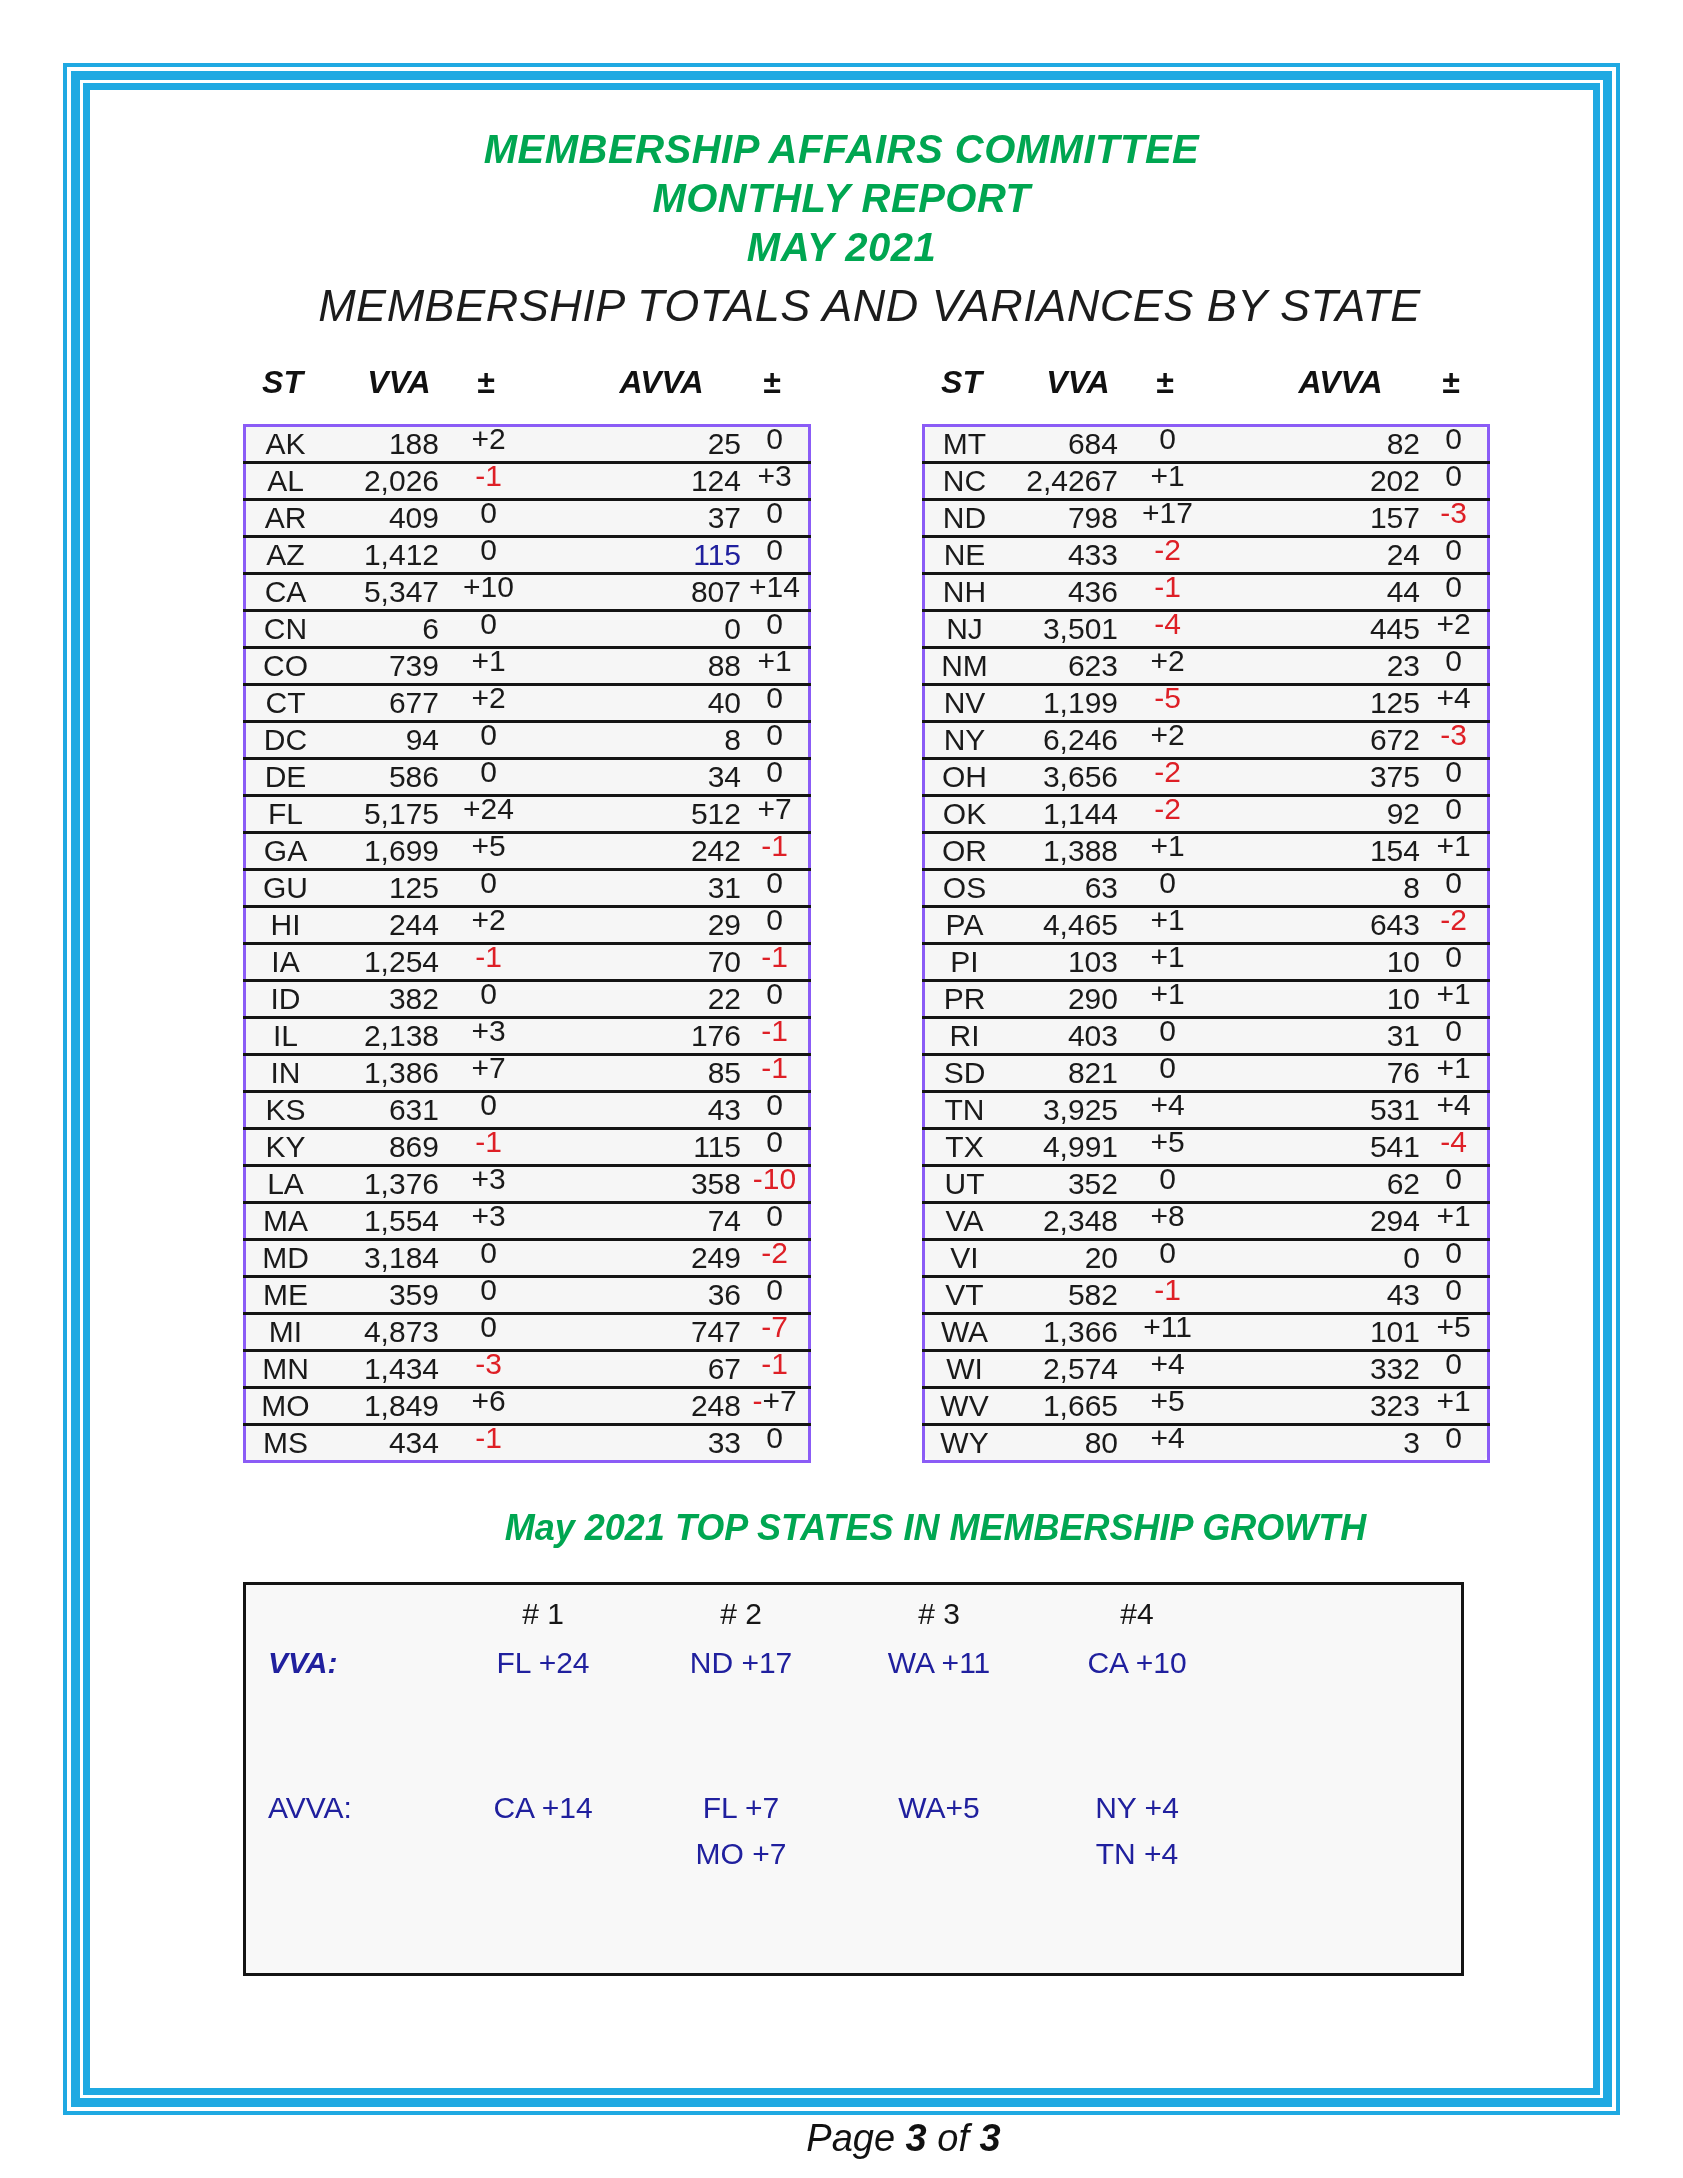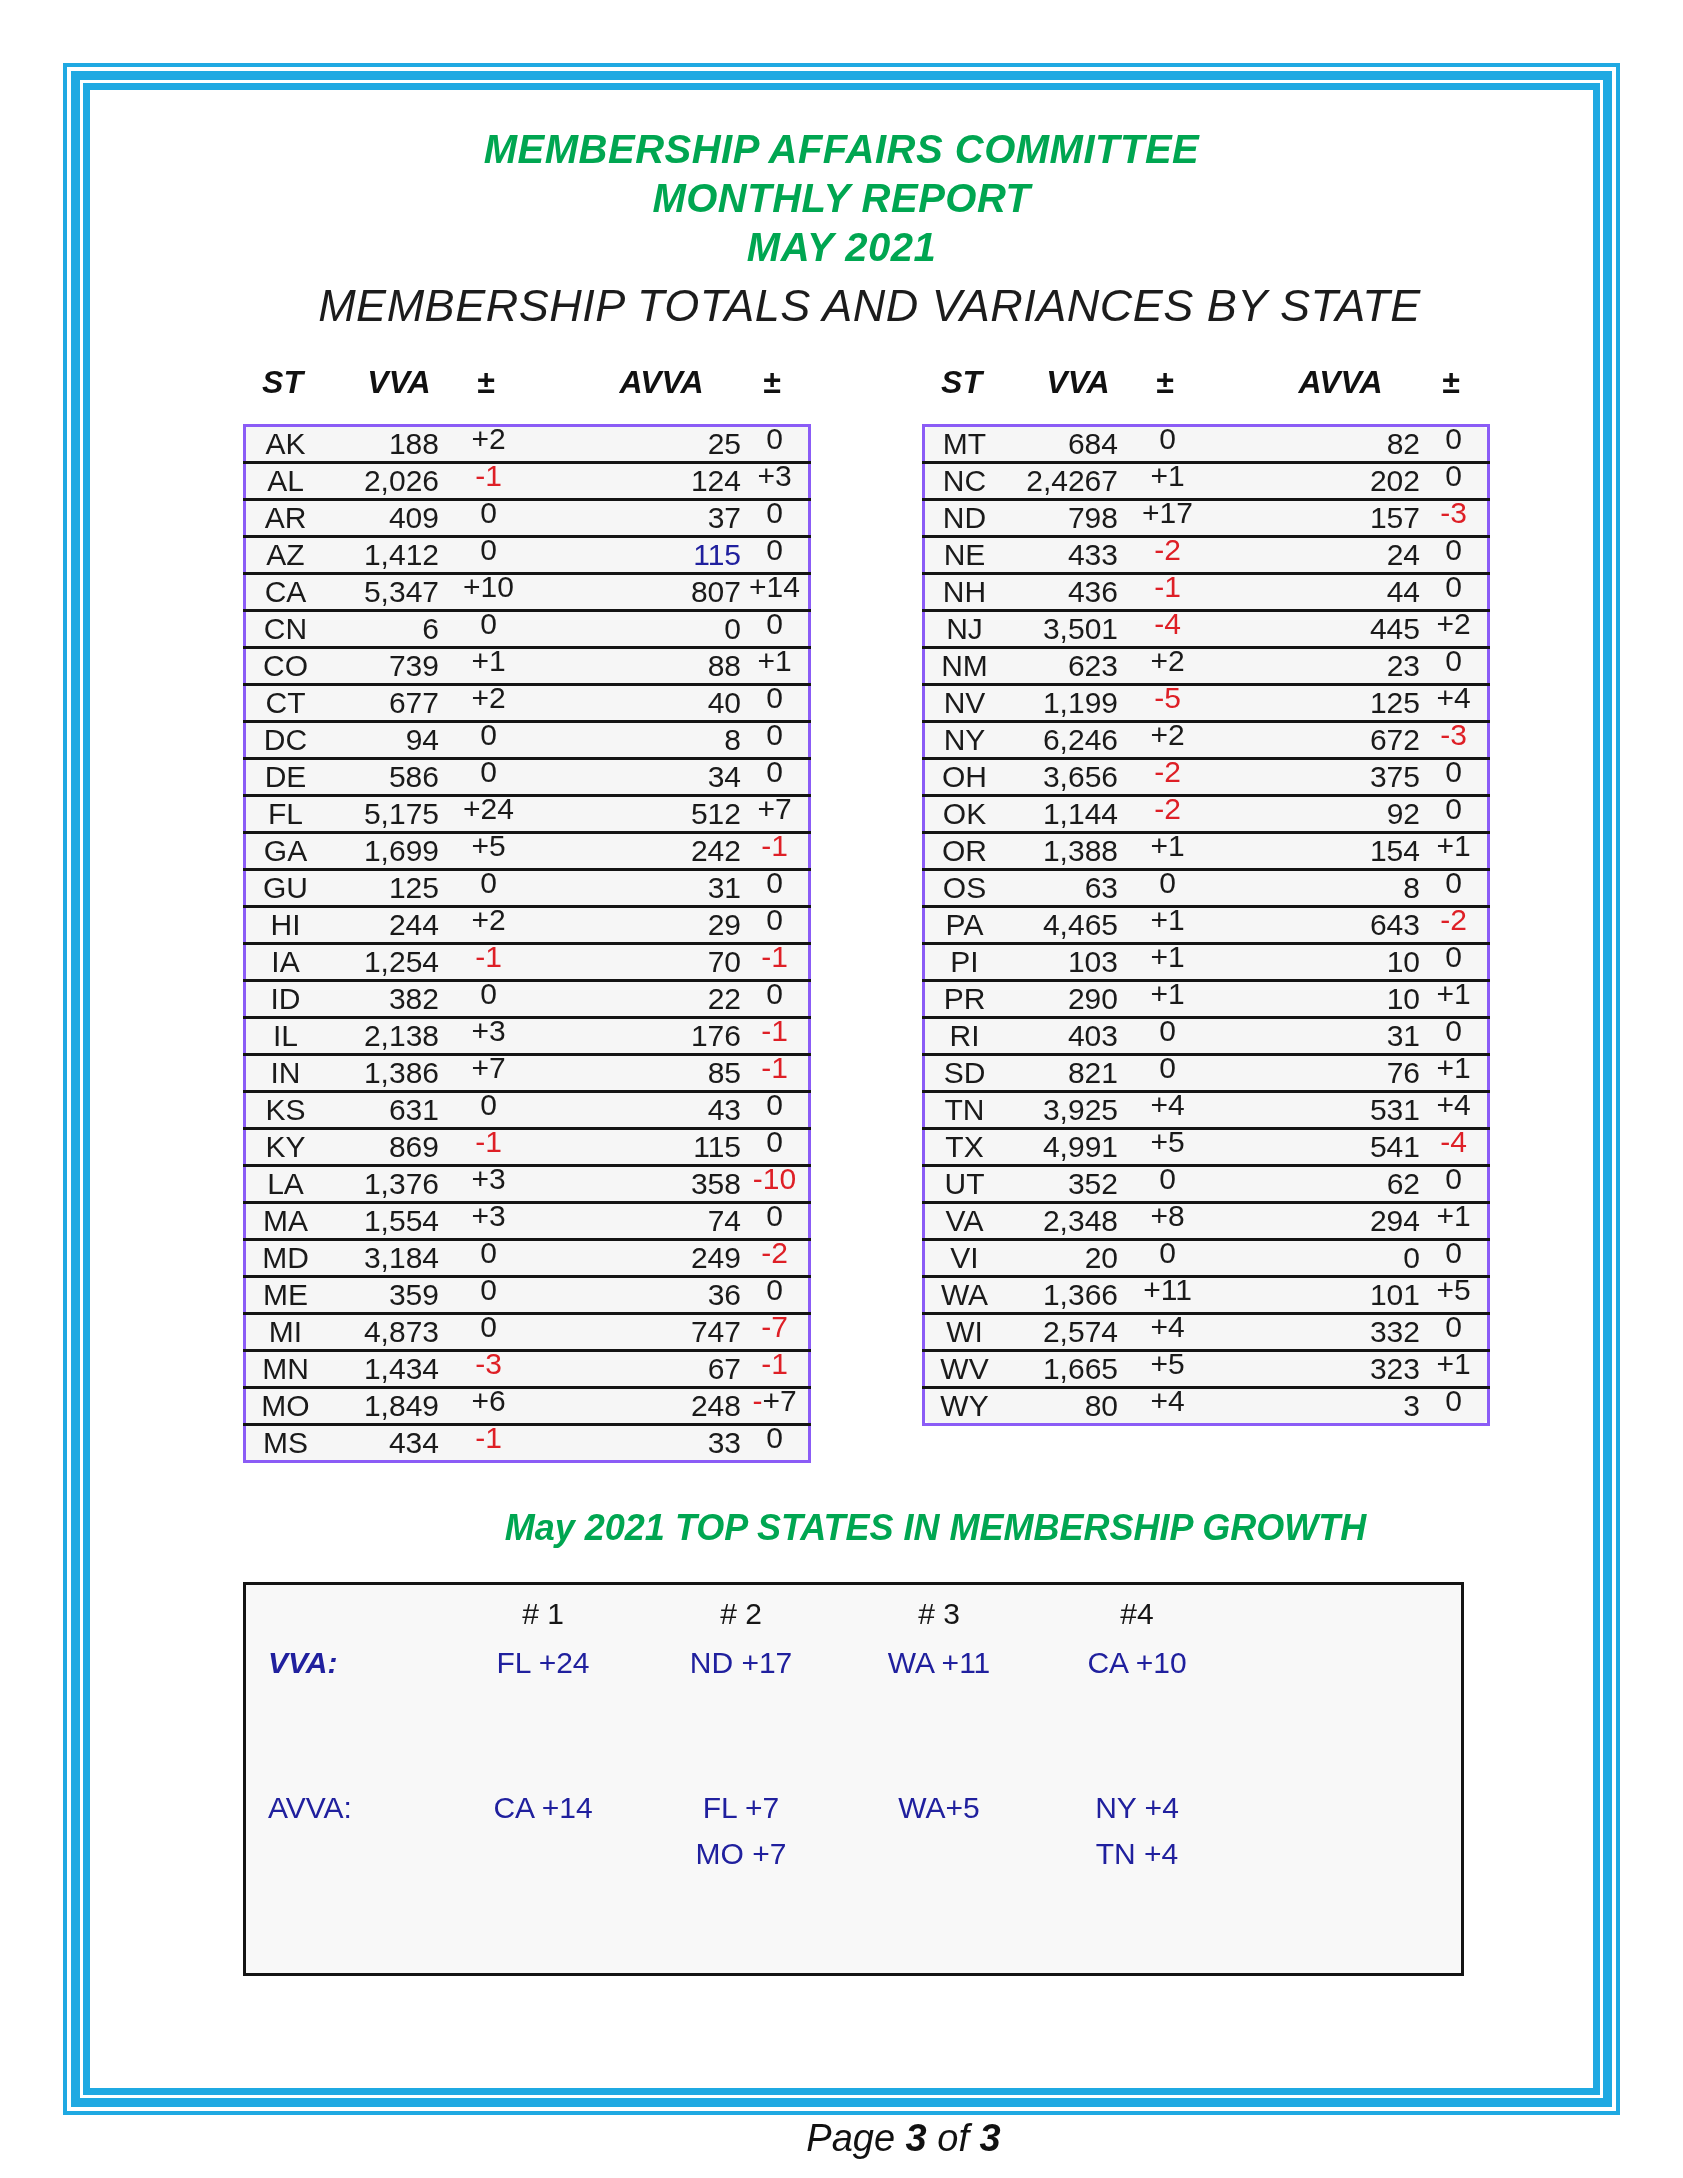--- a/index.html
+++ b/index.html
@@ -466,20 +466,27 @@
           <td class="c-vva"><span>2,348</span></td>
           <td class="c-d1"><span class="raise">+8</span></td>
           <td class="c-avva"><span>294</span></td>
           <td class="c-d2"><span class="raise">+1</span></td>
         </tr>
         <tr>
           <td class="c-st"><span>VI</span></td>
           <td class="c-vva"><span>20</span></td>
           <td class="c-d1"><span class="raise">0</span></td>
           <td class="c-avva"><span>0</span></td>
+          <td class="c-d2"><span class="raise">0</span></td>
+        </tr>
+        <tr>
+          <td class="c-st"><span>VT</span></td>
+          <td class="c-vva"><span>582</span></td>
+          <td class="c-d1"><span class="raise red">-1</span></td>
+          <td class="c-avva"><span>43</span></td>
           <td class="c-d2"><span class="raise">0</span></td>
         </tr>
         <tr>
           <td class="c-st"><span>WA</span></td>
           <td class="c-vva"><span>1,366</span></td>
           <td class="c-d1"><span class="raise">+11</span></td>
           <td class="c-avva"><span>101</span></td>
           <td class="c-d2"><span class="raise">+5</span></td>
         </tr>
         <tr>

